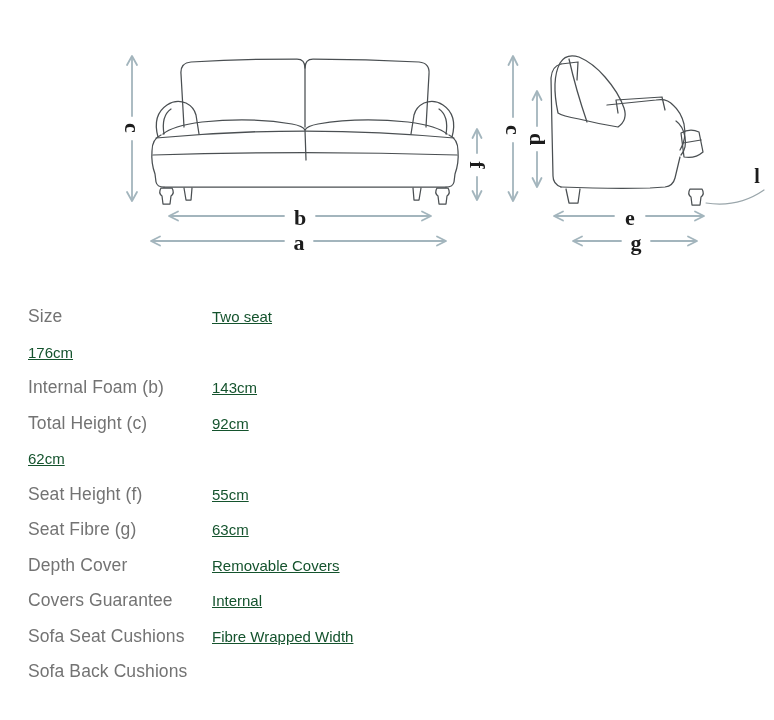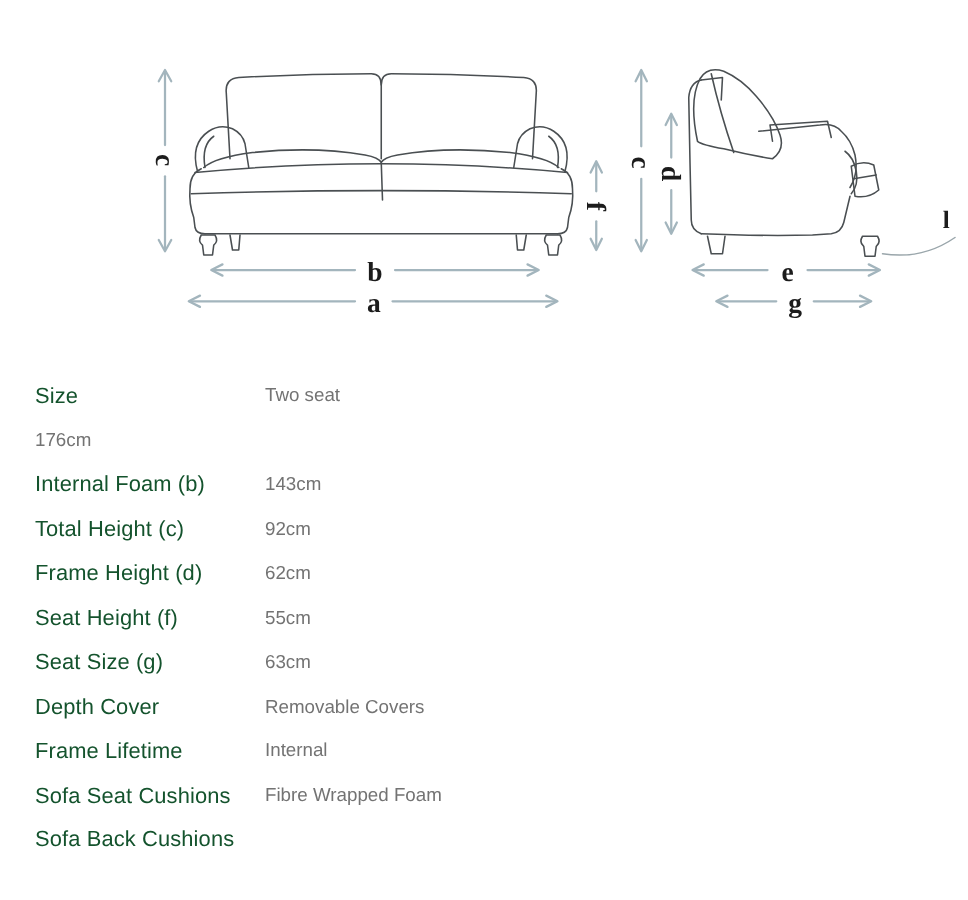--- a/index.html
+++ b/index.html
@@ -15,24 +15,24 @@
     font-family:"Liberation Serif","DejaVu Serif",serif;
     font-weight:700;font-size:22px;text-anchor:middle;
   }
   .leg-label{
     font-family:"Liberation Serif","DejaVu Serif",serif;
     font-weight:700;font-size:20px;text-anchor:middle;
   }
   .spec-table{position:absolute;left:28px;top:299px;width:730px;}
   .spec-row{display:flex;align-items:center;height:35.5px;}
   .spec-label{
-    width:184px;flex:0 0 184px;font-size:17.5px;color:#14532d;
+    width:184px;flex:0 0 184px;font-size:17.5px;color:#737373;
     letter-spacing:.1px;white-space:nowrap;
   }
-  .spec-value{font-size:15px;color:#737373;white-space:nowrap;}
+  .spec-value{font-size:15px;color:#14532d;white-space:nowrap;text-decoration:underline;}
 </style>
 </head>
 <body>
 
 <div class="stage">
 
   <svg class="diagram-svg" width="774" height="290" viewBox="0 0 774 290">
 
     <g class="sketch" stroke="#4a4f52">
       <path d="M 184 127 L 181 74 Q 180 63 191 62 Q 244 59 297 59 Q 305 59 305 68 L 305 127"></path>
@@ -153,40 +153,39 @@
     </div>
     <div class="spec-row">
       <div class="spec-label">Internal Foam (b)</div>
       <div class="spec-value">143cm</div>
     </div>
     <div class="spec-row">
       <div class="spec-label">Total Height (c)</div>
       <div class="spec-value">92cm</div>
     </div>
     <div class="spec-row">
-      <div class="spec-label">Frame Height (d)</div>
       <div class="spec-value">62cm</div>
     </div>
     <div class="spec-row">
       <div class="spec-label">Seat Height (f)</div>
       <div class="spec-value">55cm</div>
     </div>
     <div class="spec-row">
-      <div class="spec-label">Seat Size (g)</div>
+      <div class="spec-label">Seat Fibre (g)</div>
       <div class="spec-value">63cm</div>
     </div>
     <div class="spec-row">
       <div class="spec-label">Depth Cover</div>
       <div class="spec-value">Removable Covers</div>
     </div>
     <div class="spec-row">
-      <div class="spec-label">Frame Lifetime</div>
+      <div class="spec-label">Covers Guarantee</div>
       <div class="spec-value">Internal</div>
     </div>
     <div class="spec-row">
       <div class="spec-label">Sofa Seat Cushions</div>
-      <div class="spec-value">Fibre Wrapped Foam</div>
+      <div class="spec-value">Fibre Wrapped Width</div>
     </div>
     <div class="spec-row">
       <div class="spec-label">Sofa Back Cushions</div>
     </div>
   </div>
 </div>
 
 </body></html>

